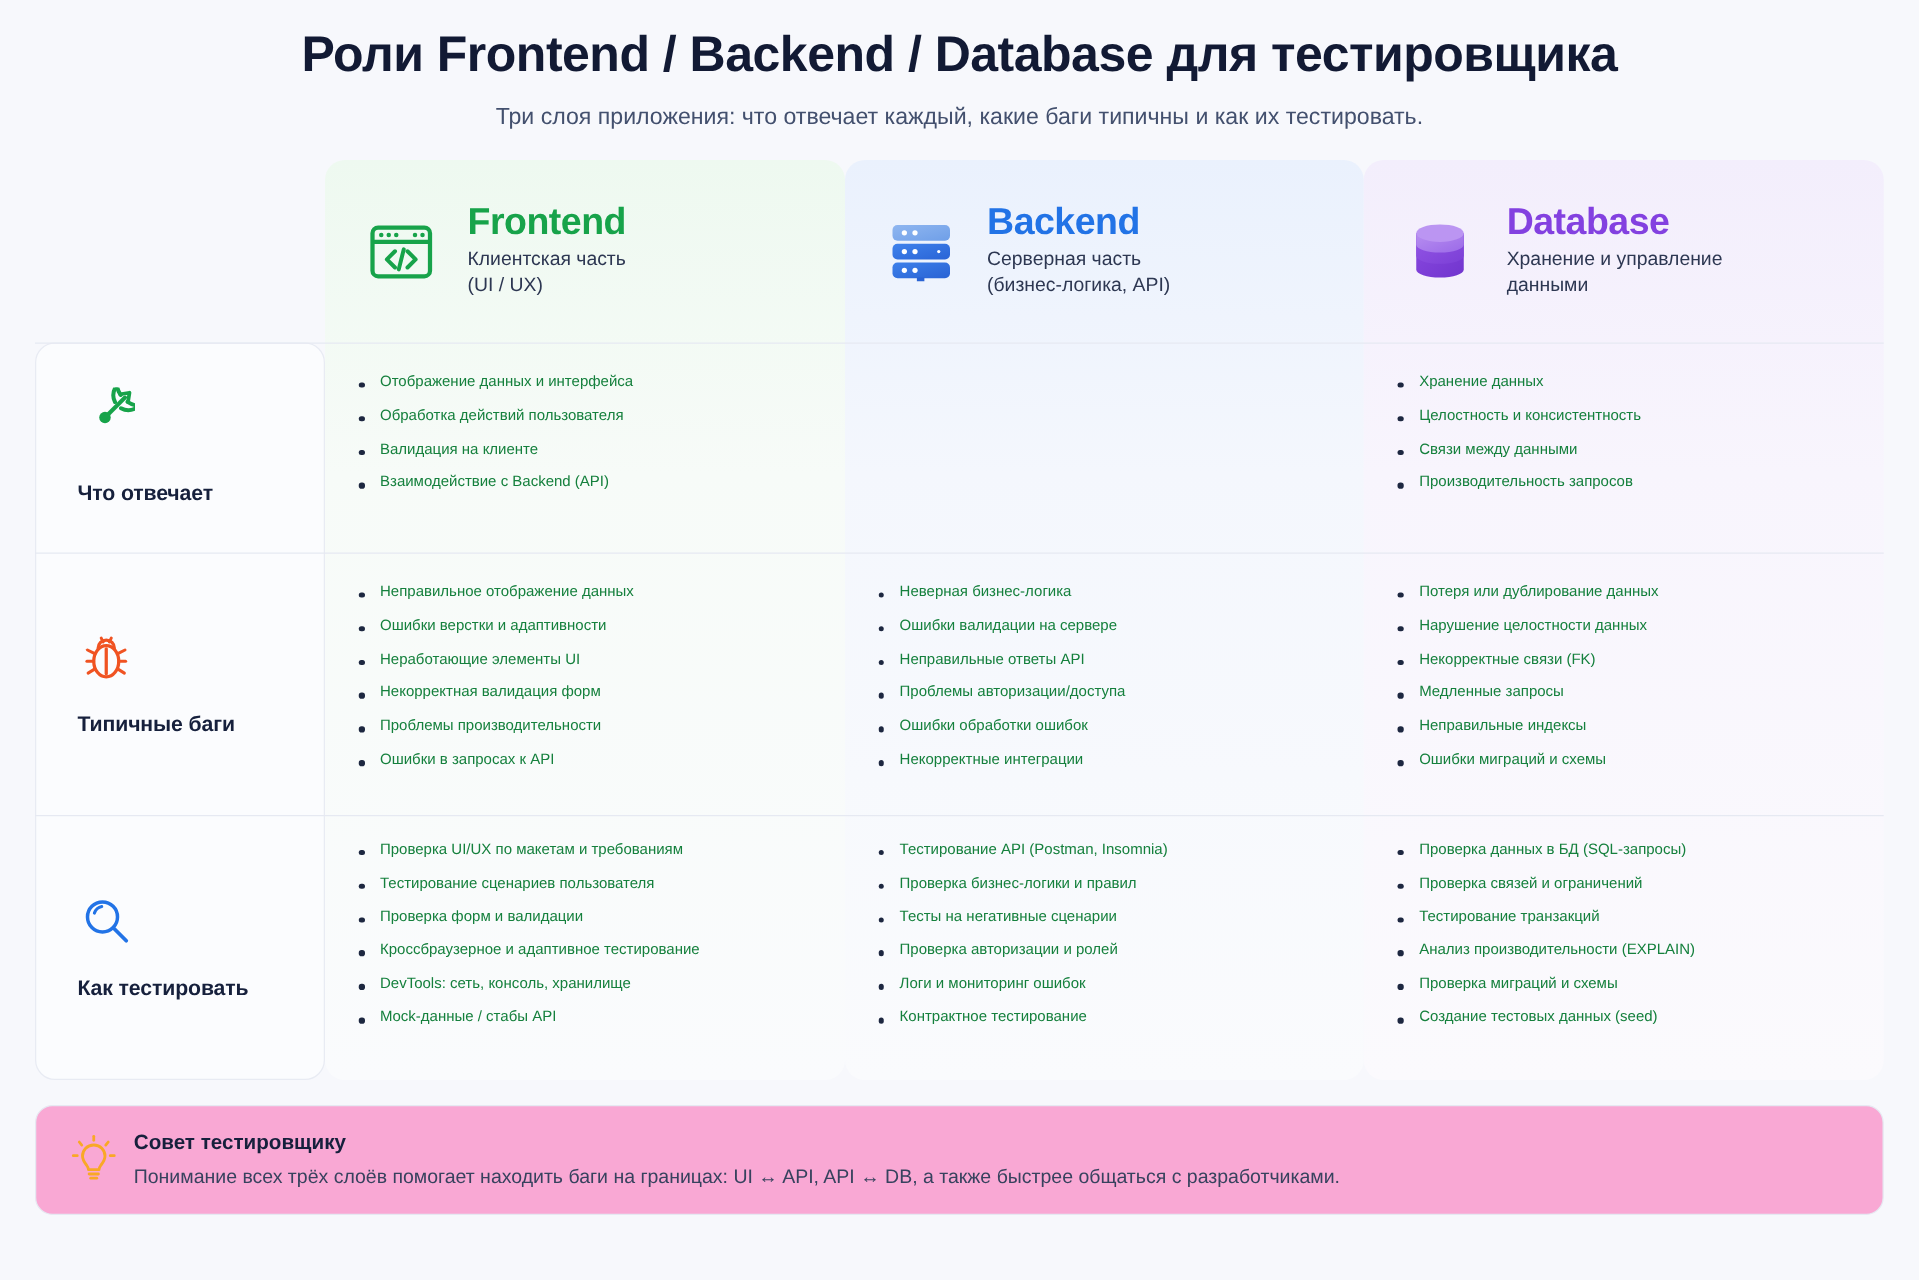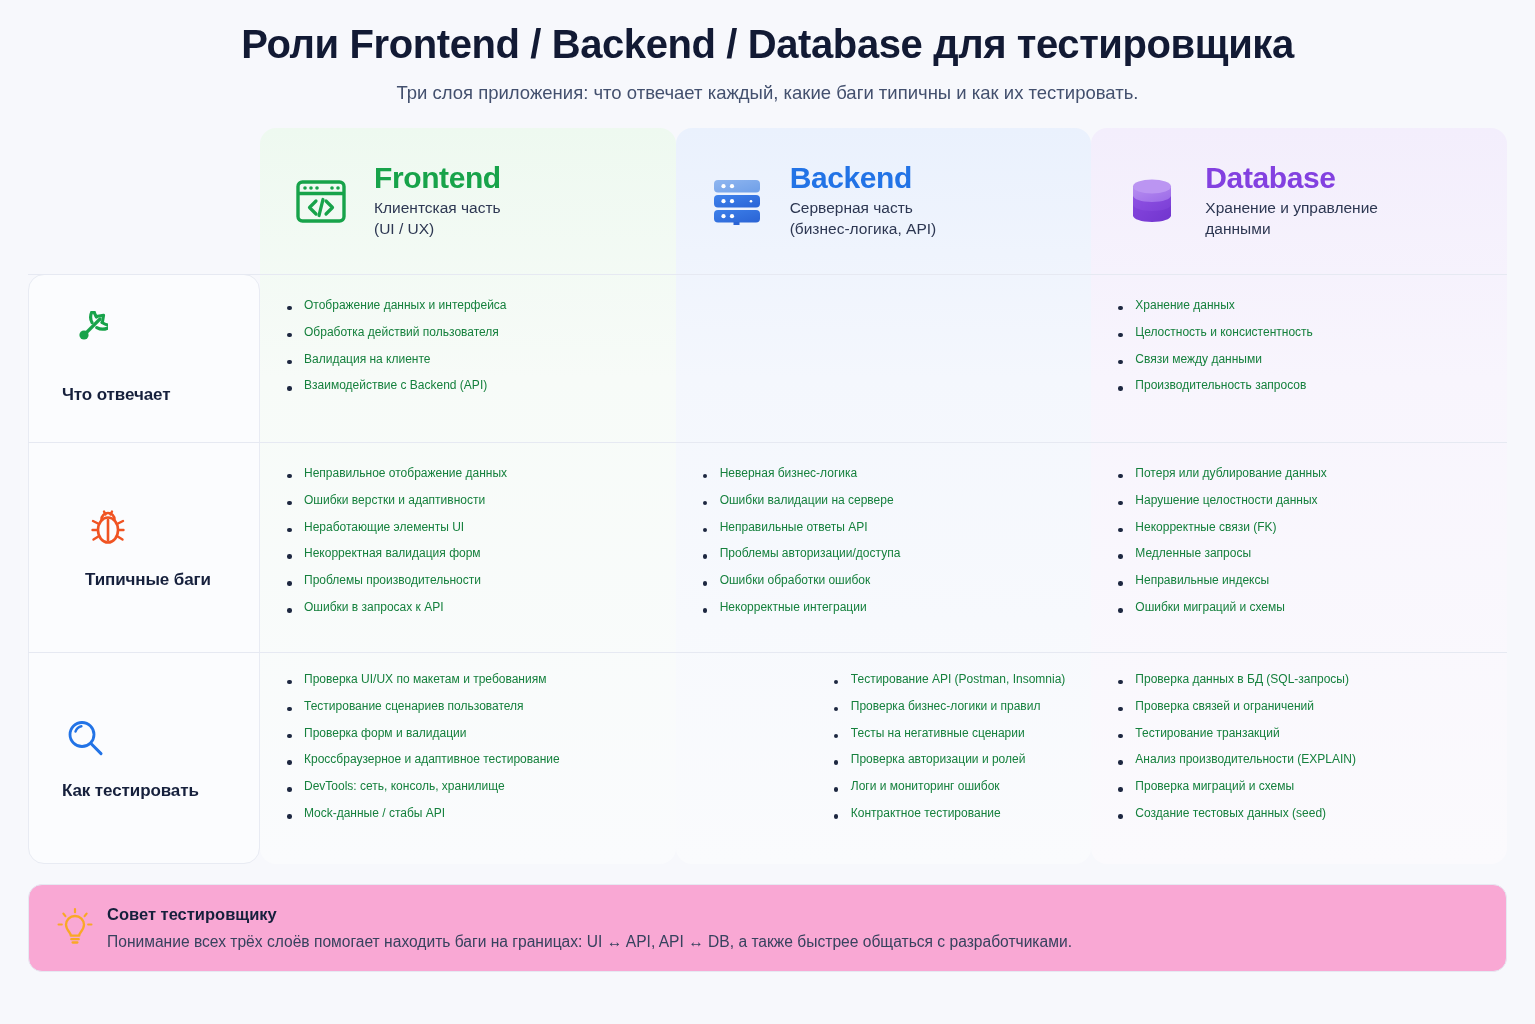--- a/index.html
+++ b/index.html
@@ -306,21 +306,21 @@
     </div>
     <div class="cell body r1" style="grid-column:4;grid-row:2;">
       <ul class="bullets">
         <li>Хранение данных</li>
         <li>Целостность и консистентность</li>
         <li>Связи между данными</li>
         <li>Производительность запросов</li>
       </ul>
     </div>
 
-    <div class="cell labelcell" style="grid-row:3;margin-left:23px;">
+    <div class="cell labelcell" style="grid-row:3;">
       <div>
         <svg width="46" height="46" viewBox="0 0 46 46" fill="none">
           <ellipse cx="23" cy="26" rx="10" ry="12.5" stroke="#f05322" stroke-width="2.6"></ellipse>
           <path d="M23 16V36" stroke="#f05322" stroke-width="2.6" stroke-linecap="round"></path>
           <path d="M16.5 15.5C16.5 11.9 19.4 9 23 9C26.6 9 29.5 11.9 29.5 15.5" stroke="#f05322" stroke-width="2.6" stroke-linecap="round"></path>
           <path d="M19 7.5L20.5 10.5" stroke="#f05322" stroke-width="2.4" stroke-linecap="round"></path>
           <path d="M27 7.5L25.5 10.5" stroke="#f05322" stroke-width="2.4" stroke-linecap="round"></path>
           <path d="M13 19.5L8 17" stroke="#f05322" stroke-width="2.4" stroke-linecap="round"></path>
           <path d="M12.8 26H7.5" stroke="#f05322" stroke-width="2.4" stroke-linecap="round"></path>
           <path d="M13.3 32.5L8.5 35.5" stroke="#f05322" stroke-width="2.4" stroke-linecap="round"></path>
@@ -377,21 +377,21 @@
     <div class="cell body r3" style="grid-column:2;grid-row:4;">
       <ul class="bullets">
         <li>Проверка UI/UX по макетам и требованиям</li>
         <li>Тестирование сценариев пользователя</li>
         <li>Проверка форм и валидации</li>
         <li>Кроссбраузерное и адаптивное тестирование</li>
         <li>DevTools: сеть, консоль, хранилище</li>
         <li>Mock-данные / стабы API</li>
       </ul>
     </div>
-    <div class="cell body r3" style="grid-column:3;grid-row:4;justify-content:flex-end;">
+    <div class="cell body r3" style="grid-column:3;grid-row:4;">
       <ul class="bullets">
         <li>Тестирование API (Postman, Insomnia)</li>
         <li>Проверка бизнес-логики и правил</li>
         <li>Тесты на негативные сценарии</li>
         <li>Проверка авторизации и ролей</li>
         <li>Логи и мониторинг ошибок</li>
         <li>Контрактное тестирование</li>
       </ul>
     </div>
     <div class="cell body r3" style="grid-column:4;grid-row:4;">

